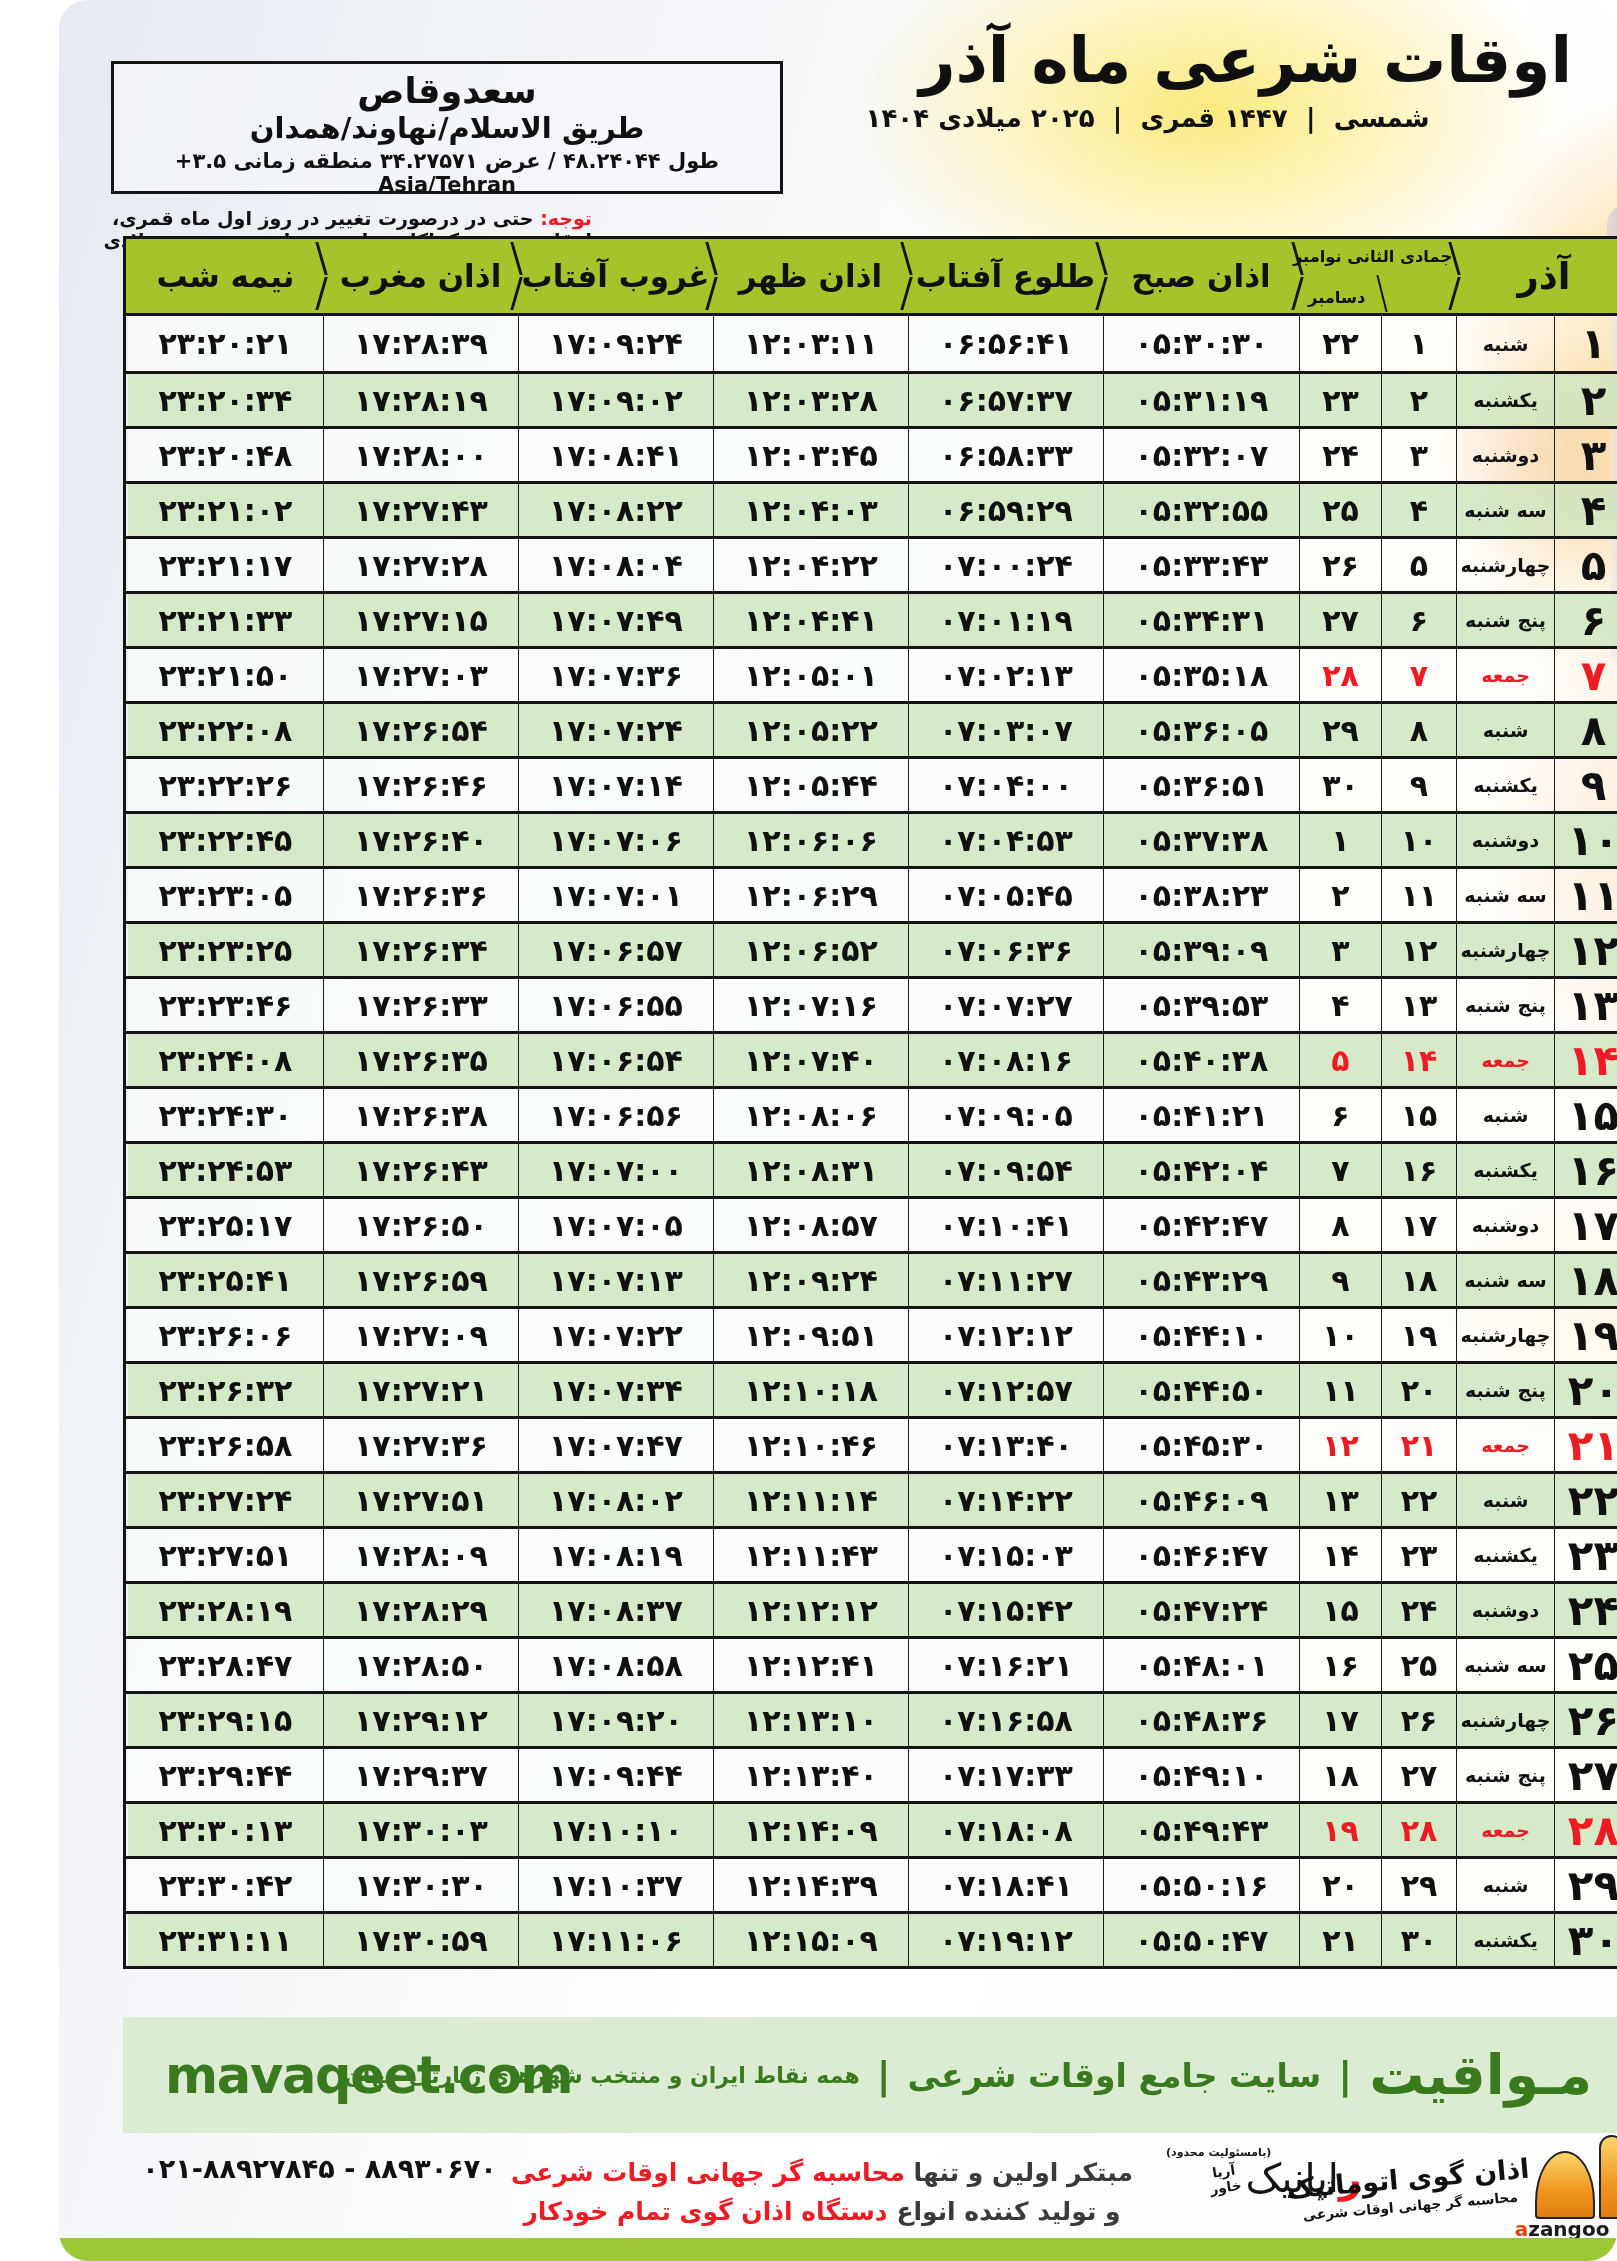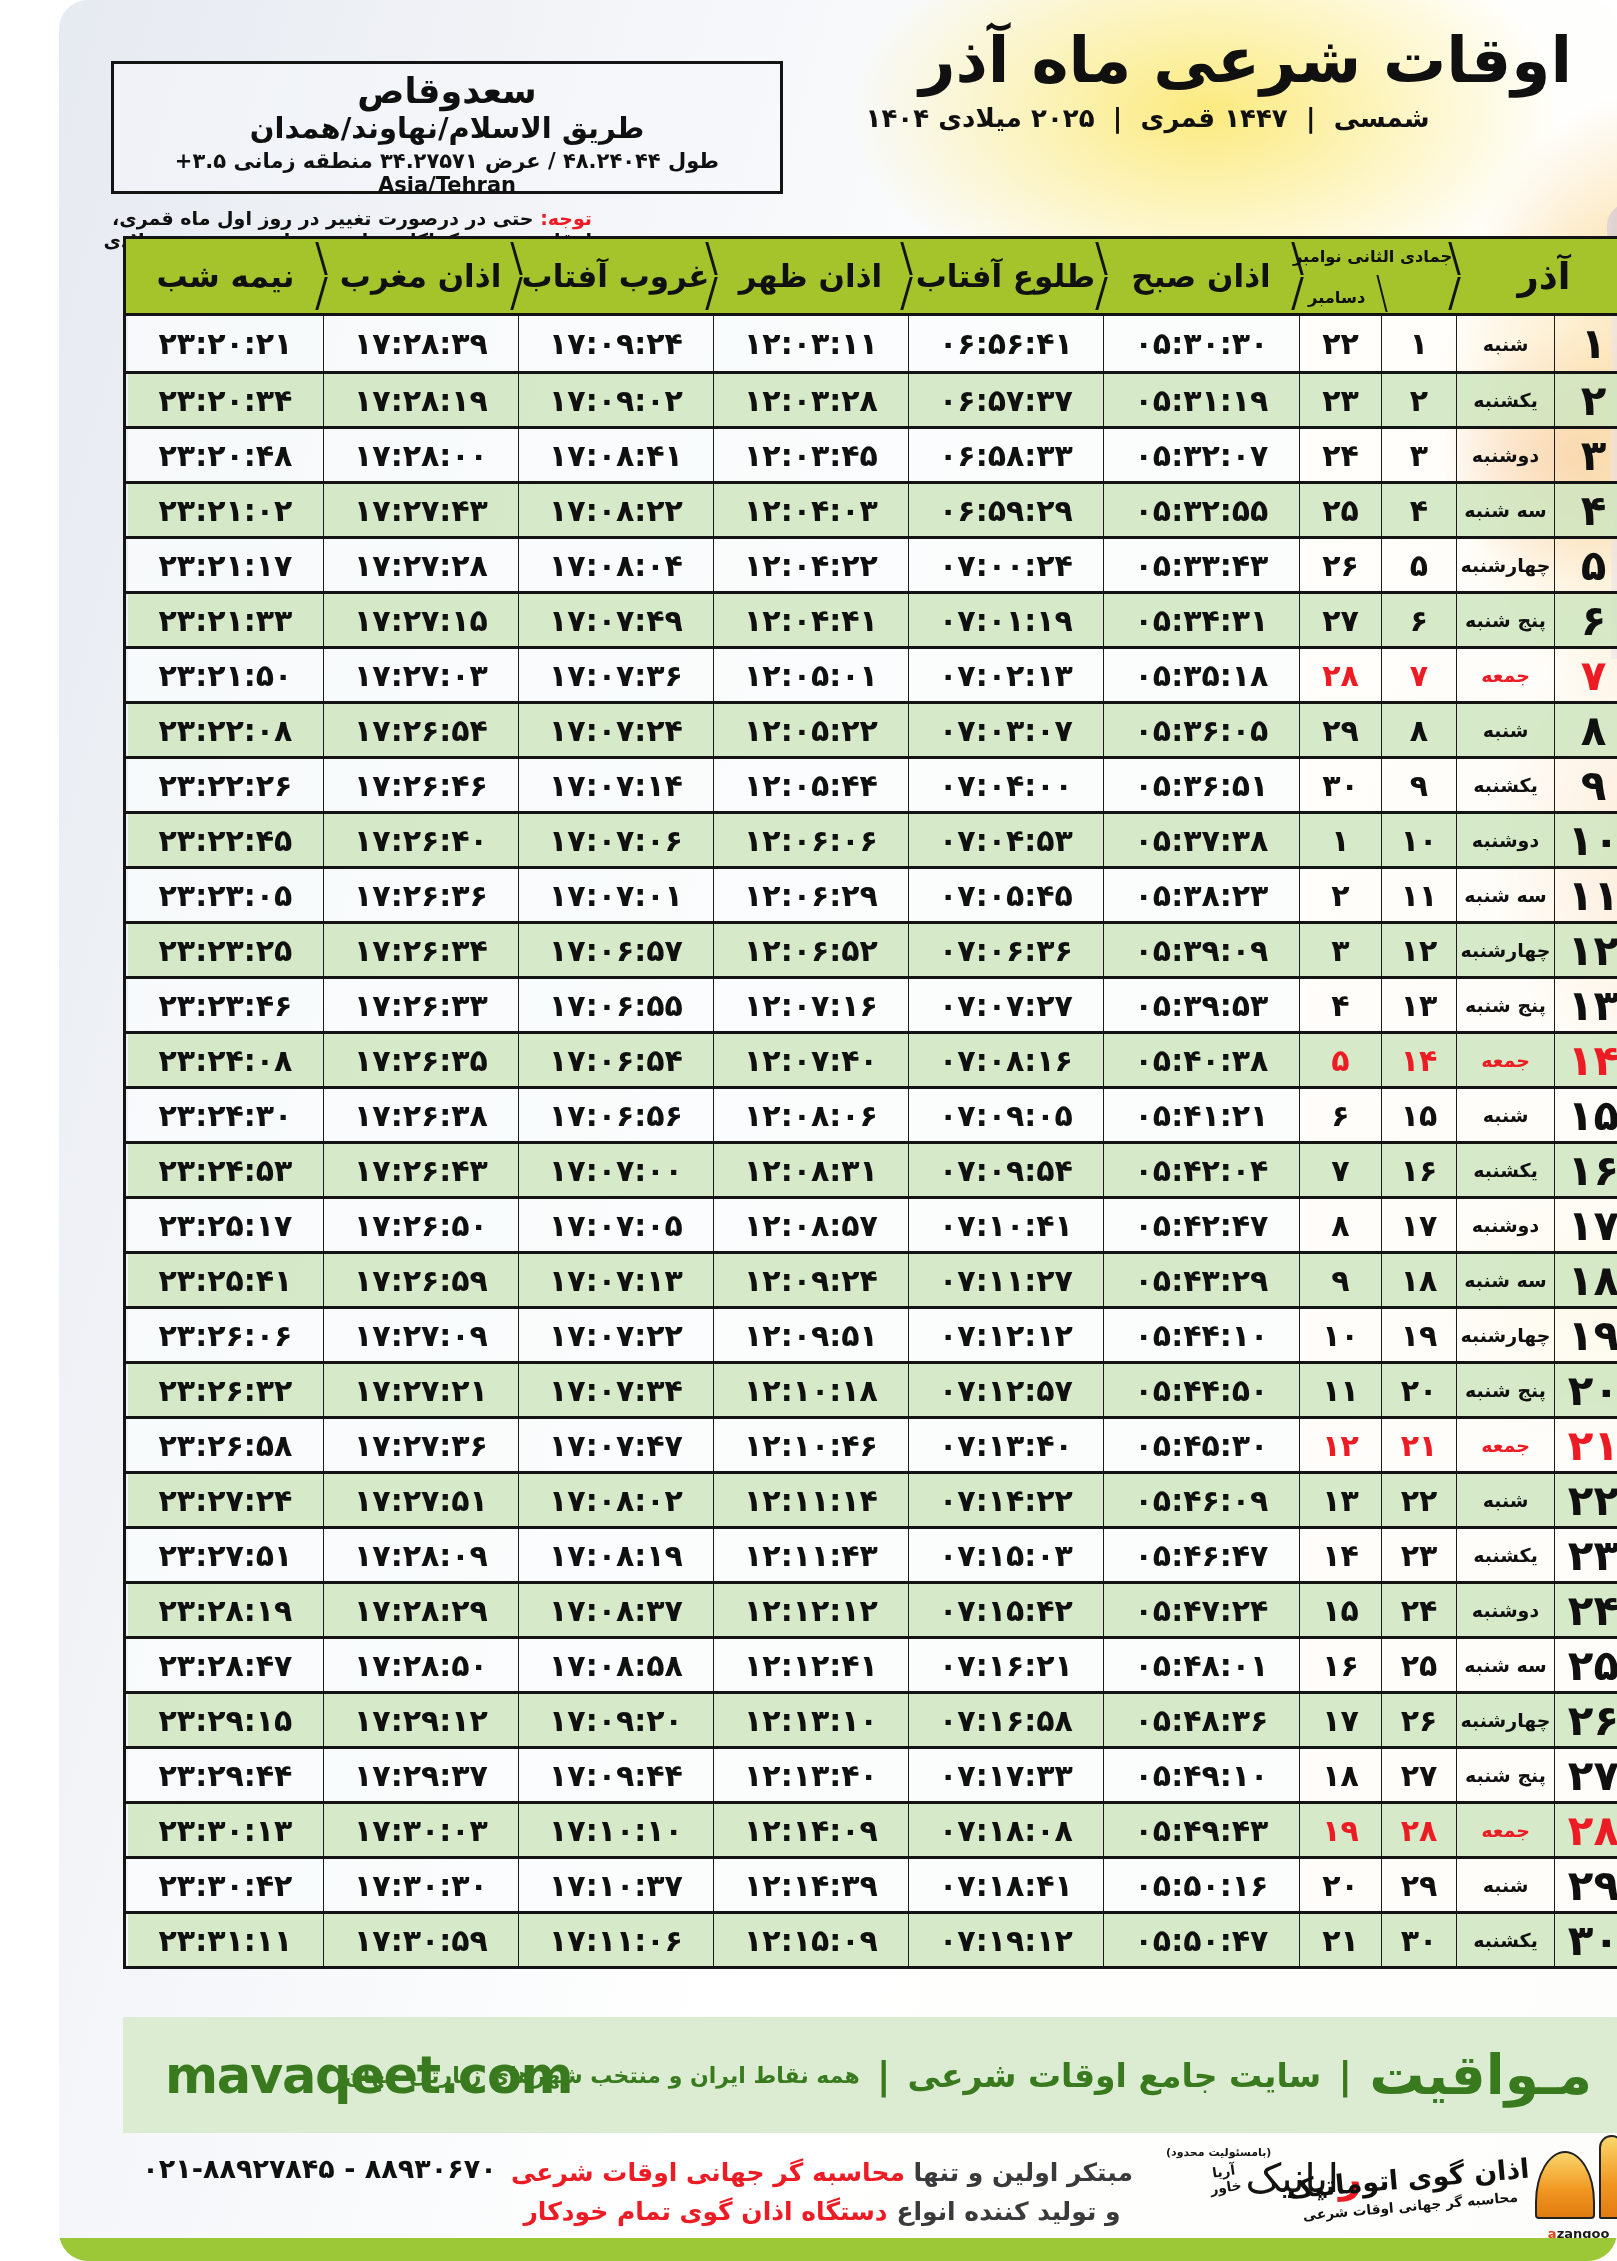--- a/index.html
+++ b/index.html
@@ -92,21 +92,21 @@
   .ray-main{display:flex;justify-content:flex-start;align-items:flex-end;}
   .ray-init{font-size:40px;font-weight:700;line-height:.9;}
   .ray-rest{font-size:40px;font-weight:400;line-height:.9;}
   .ray-subs{display:flex;flex-direction:column;font-size:13.7px;font-weight:700;margin-right:5.2px;line-height:1.2;transform:rotate(-8deg);}
   .azangoo{position:absolute;left:1289px;top:2139px;width:281px;display:flex;flex-direction:row;align-items:center;}
   .az-icon{position:relative;width:98px;height:98px;flex:none;}
   .az-dome{position:absolute;right:34px;bottom:18px;width:60px;height:68px;box-sizing:border-box;border:2px solid #222;
      border-radius:30px 30px 3.9px 3.9px / 51px 51px 3.9px 3.9px;background:linear-gradient(180deg,#fbd56a,#f0951f 60%,#e07c10);}
   .az-pillar{position:absolute;right:5.2px;bottom:18px;width:25px;height:84px;box-sizing:border-box;border:2px solid #222;
      border-radius:12.4px 12.4px 2.6px 2.6px;background:linear-gradient(180deg,#fbd56a,#f0951f 60%,#e07c10);}
-  .az-latin{position:absolute;right:19.6px;bottom:-3.9px;direction:ltr;font-size:13px;font-weight:700;letter-spacing:0;}
+  .az-latin{position:absolute;right:19.6px;bottom:-3.9px;direction:ltr;font-size:20px;font-weight:700;letter-spacing:0;}
   .az-a{color:#e8420f;} .az-rest{color:#1a1a1a;}
   .az-texts{margin-left:3.9px;transform:rotate(-5deg);text-align:center;}
   .az-title{font-size:27px;font-weight:700;white-space:nowrap;}
   .az-sub{font-size:13.7px;font-weight:700;margin-top:3.9px;white-space:nowrap;}
   .bottom-band{position:absolute;left:0;top:2238px;width:1618px;height:23.5px;background:#9cc838;}
 </style>
 </head>
 <body>
 
 <div id="page">

